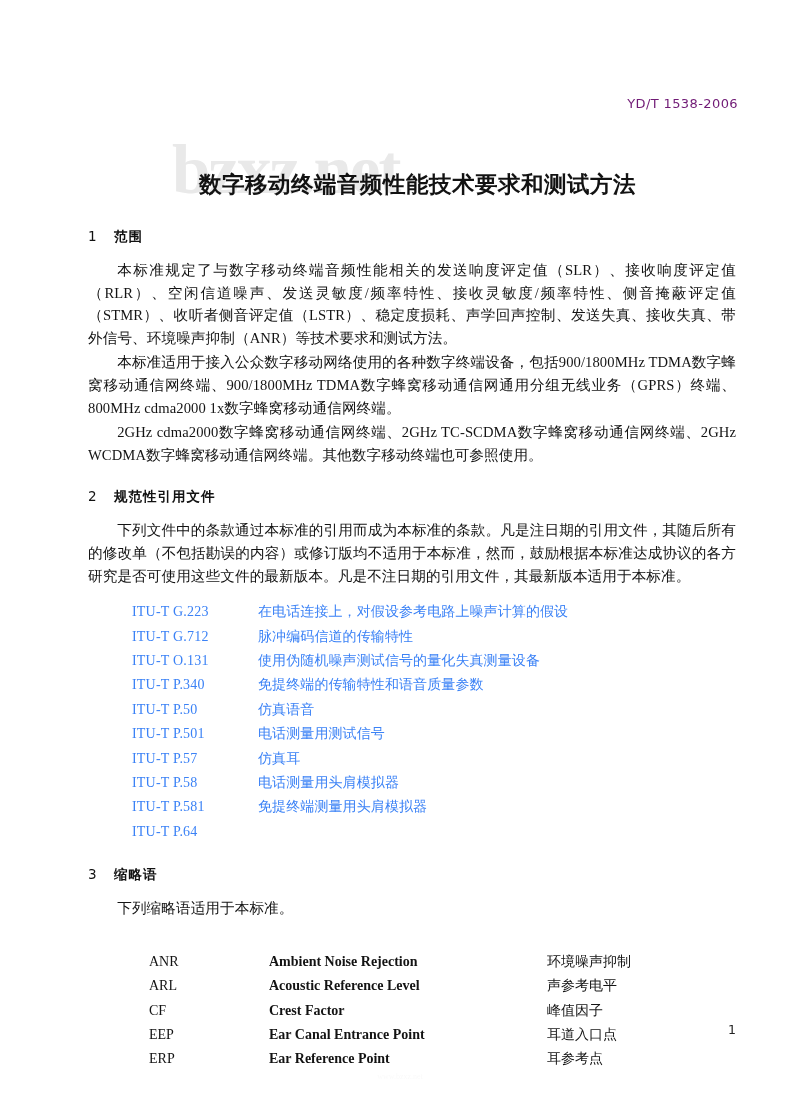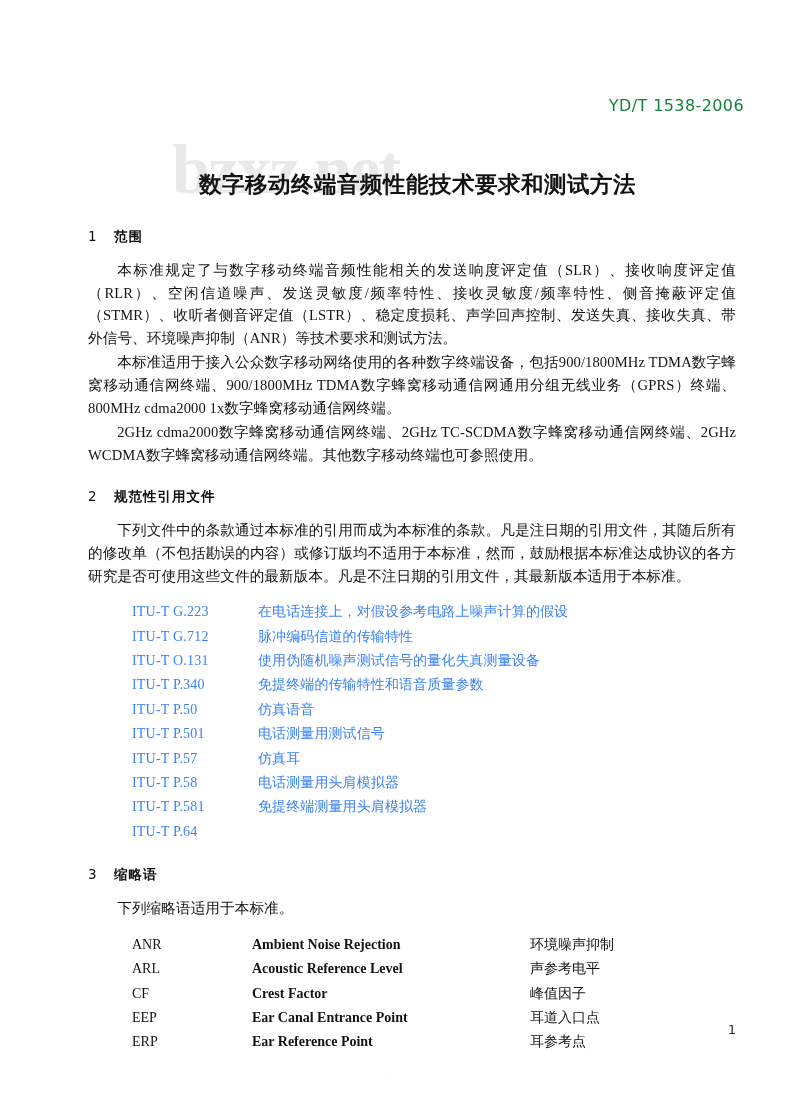--- a/index.html
+++ b/index.html
@@ -46,26 +46,26 @@
     position: absolute;
     left: 0;
     top: 0;
     width: 800px;
     height: 1100px;
     z-index: 2;
   }
 
   .std-header {
     position: absolute;
-    right: 56px;
+    right: 62px;
     top: 96px;
     font-family: "DejaVu Sans", sans-serif;
-    font-size: 16px;
+    font-size: 13px;
     letter-spacing: 0.4px;
-    color: #15803d;
+    color: #701a75;
   }
 
   .doc-title {
     position: absolute;
     left: 0;
     right: 0;
     top: 154px;
     text-align: center;
     font-family: "DejaVu Sans", sans-serif;
     font-weight: 700;
@@ -133,21 +133,21 @@
     font-family: "Liberation Serif", serif;
     letter-spacing: 0.2px;
   }
   .ref-desc {
     flex: 1 1 auto;
     letter-spacing: 0.1px;
   }
 
   
   .abbr-list {
-    margin: 0;
+    margin: 17px;
     padding: 0;
     list-style: none;
   }
   .abbr-row {
     display: flex;
     font-size: 14px;
     line-height: 24.4px;
     color: #131313;
   }
   .abbr-key {

